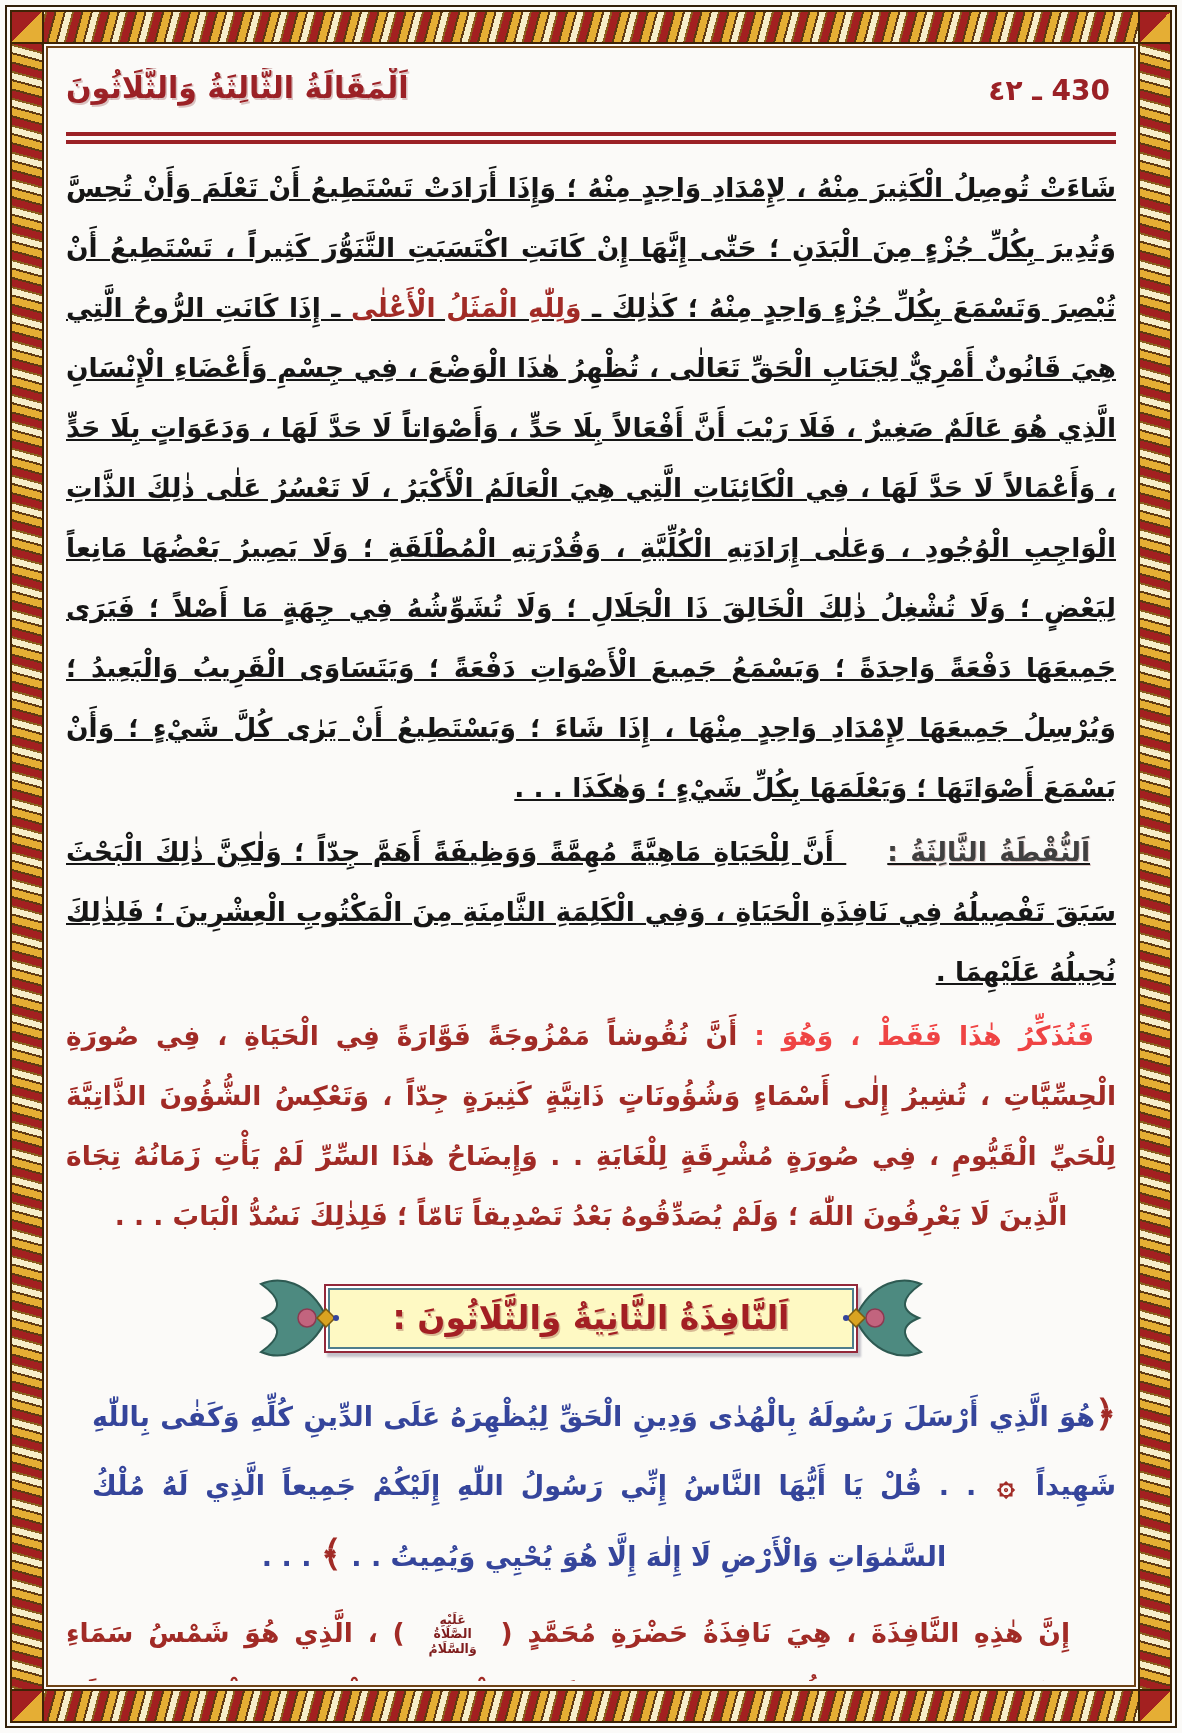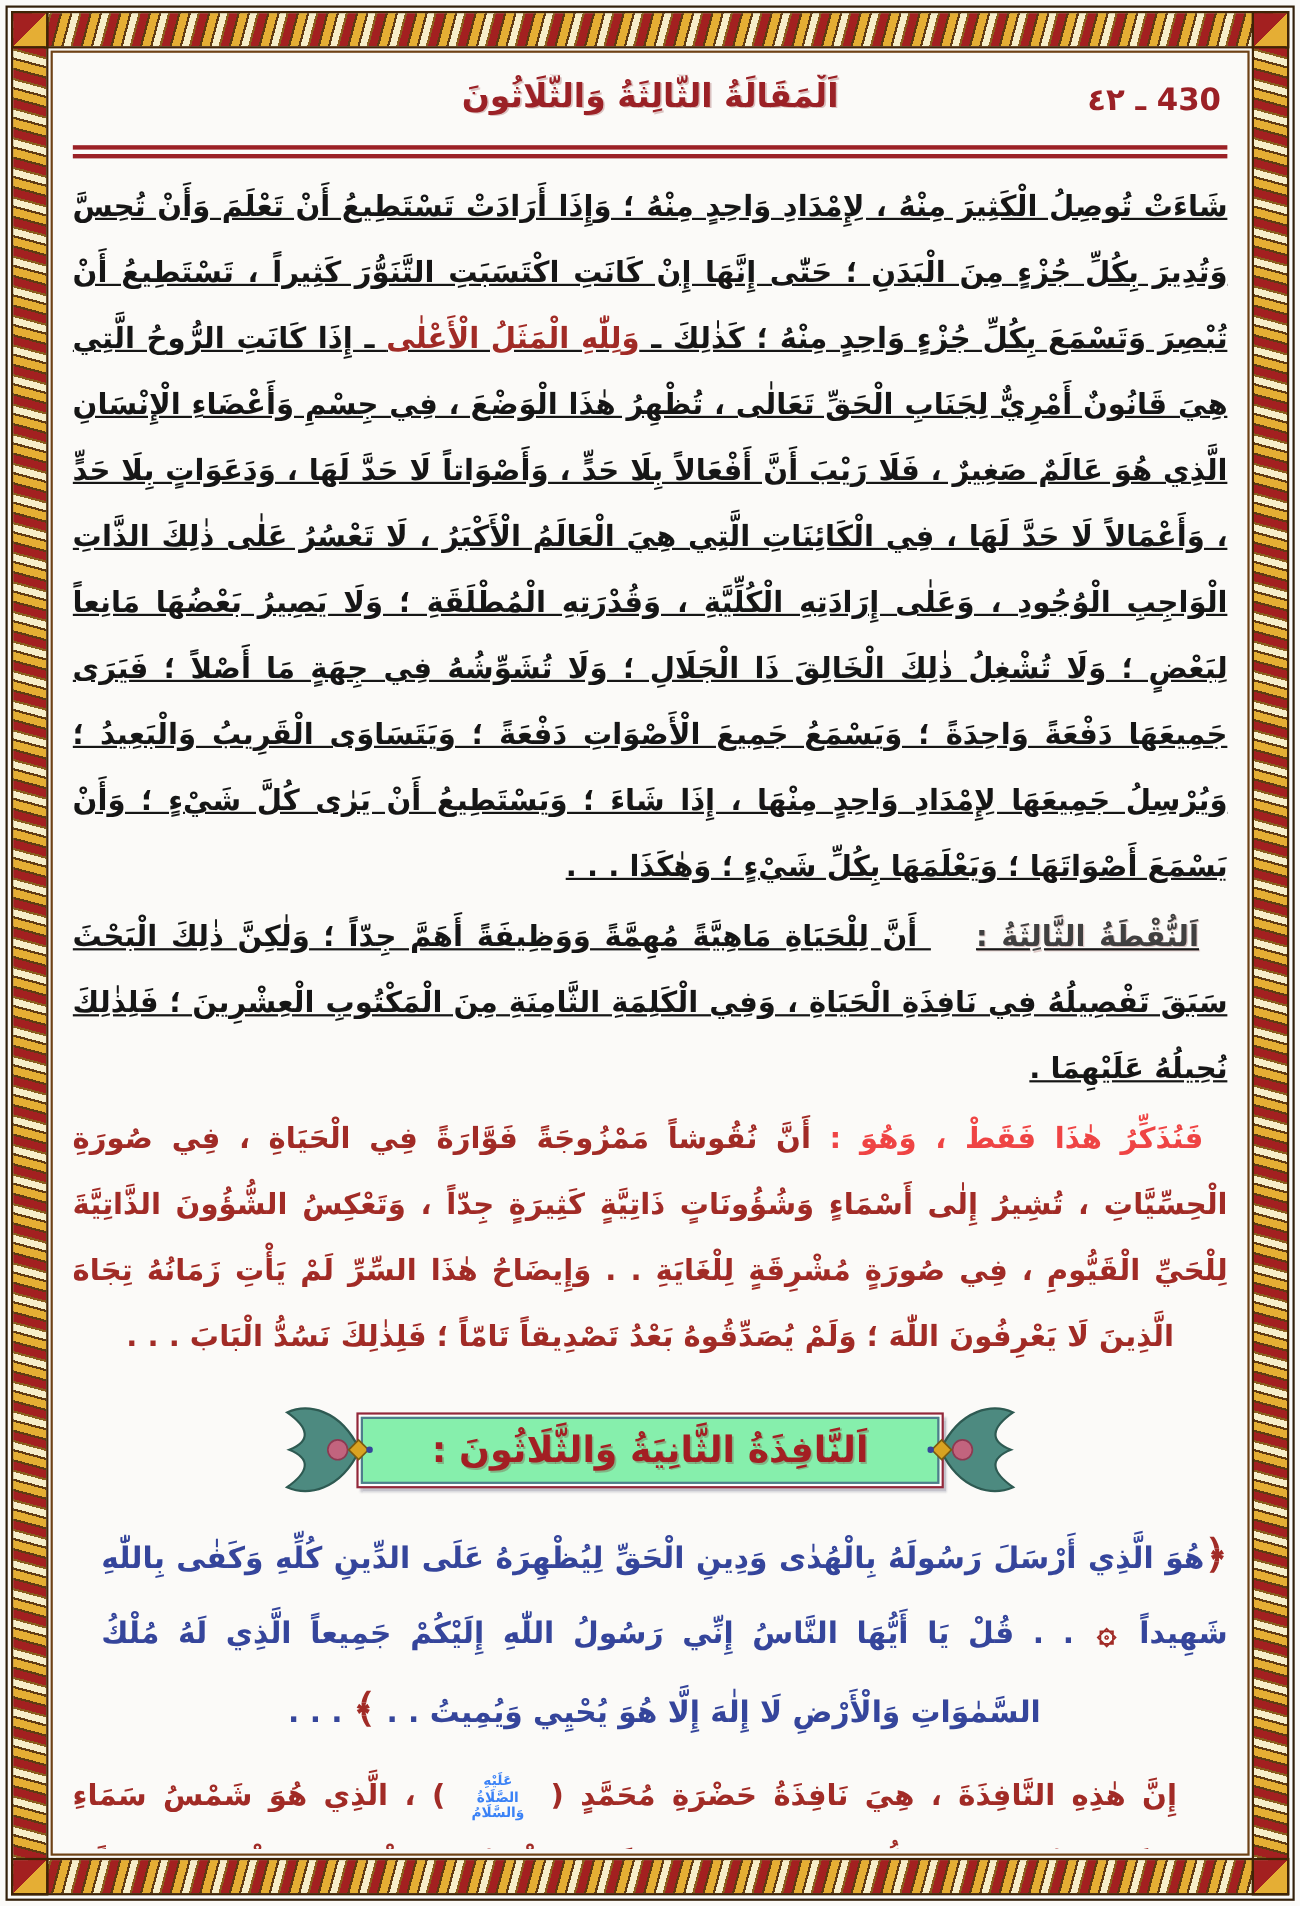--- a/index.html
+++ b/index.html
@@ -28,21 +28,21 @@
   .c-bl{bottom:10px;left:10px;} .c-br{bottom:10px;right:10px;}
   .frame-innerline{position:absolute;inset:46px;border:2px solid #6e4216;z-index:3;pointer-events:none;}
 
   
   .content{
     position:absolute;left:66px;right:66px;top:68px;bottom:52px;
     direction:rtl;overflow:hidden;color:#161616;z-index:4;
   }
   .pagehead{position:relative;height:54px;}
   .page-title{
-    position:absolute;left:0;right:0;top:2px;text-align:center;
+    position:absolute;left:0;right:0;top:2px;text-align:left;
     color:#9b2126;font-size:30px;font-weight:bold;
     text-shadow:1.5px 1.5px 0 rgba(120,28,28,.25);
   }
   .page-number{
     position:absolute;right:6px;top:6px;
     color:#9b2126;font-size:28px;font-weight:bold;
     direction:ltr;unicode-bidi:bidi-override;letter-spacing:4px;
   }
   .double-rule{margin-top:10px;}
   .double-rule .rule-line{height:4px;background:#9b2126;}
@@ -57,21 +57,21 @@
   .p1{margin-top:14px;}
   .p2{margin-top:4px;text-indent:26px;}
   .p2 .heading{color:#404040;text-shadow:1px 1px 0 rgba(120,28,28,.22);margin-left:41px;}
   .p3{margin-top:4px;text-indent:22px;text-align-last:center;}
   .p3 .lead{color:#ef4444;}
   .p3 .redbody{color:#a12b26;}
 
   
   .window-box-wrap{position:relative;width:640px;margin:24px auto 6px;display:flex;align-items:center;justify-content:center;height:96px;}
   .window-box{
-    position:relative;z-index:2;background:#86efac;
+    position:relative;z-index:2;background:#fef9c3;
     border:2px solid #4f7d8c;
     box-shadow:0 0 0 2px #ffffff,0 0 0 4px #93283a,3px 4px 2px 4px rgba(70,70,100,.30);
     padding:8px 46px 10px;text-align:center;min-width:430px;
   }
   .window-title{
     color:#a31f23;font-size:33px;font-weight:bold;white-space:nowrap;
     text-shadow:1.5px 1.5px 0 rgba(120,28,28,.28);
   }
   .orn{position:absolute;top:50%;z-index:3;}
   .orn-right{right:-16px;transform:translateY(-50%);}
@@ -83,21 +83,21 @@
     font-size:27px;line-height:68px;
     text-align:justify;text-align-last:center;margin-left:26px;
   }
   .orn-paren{color:#a12b26;font-size:36px;font-weight:bold;}
   .rosette{color:#a12b26;font-size:30px;font-weight:bold;padding:0 4px;}
 
   
   .p-footer{margin-top:10px;color:#a12b26;text-indent:46px;font-size:26.5px;line-height:64px;}
   .seal{
     display:inline-block;font-size:12.5px;line-height:1.15;max-width:66px;
-    vertical-align:middle;text-align:center;color:#3b82f6;font-weight:bold;
+    vertical-align:middle;text-align:center;color:#7f1d1d;font-weight:bold;
     white-space:normal;text-indent:0;
   }
 </style>
 </head>
 <body>
 
 <div class="page">
 
   <div class="frame-outerline"></div>
   <div class="band band-top"></div>

